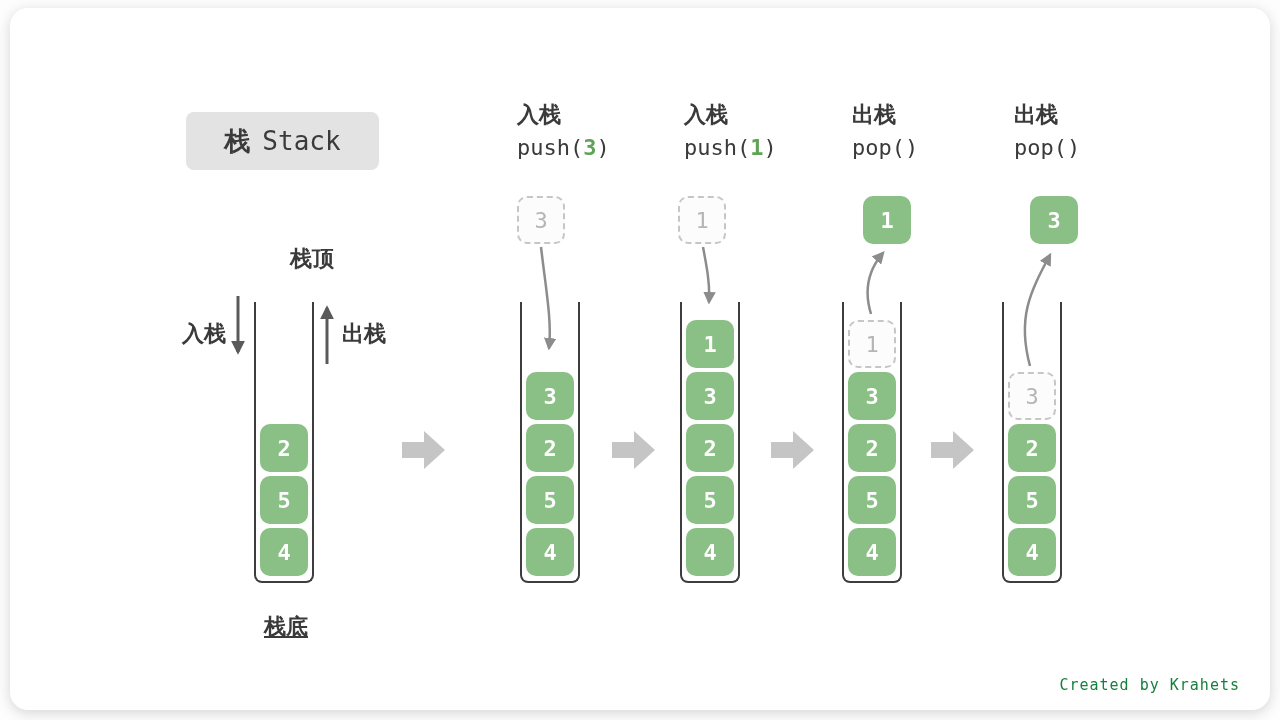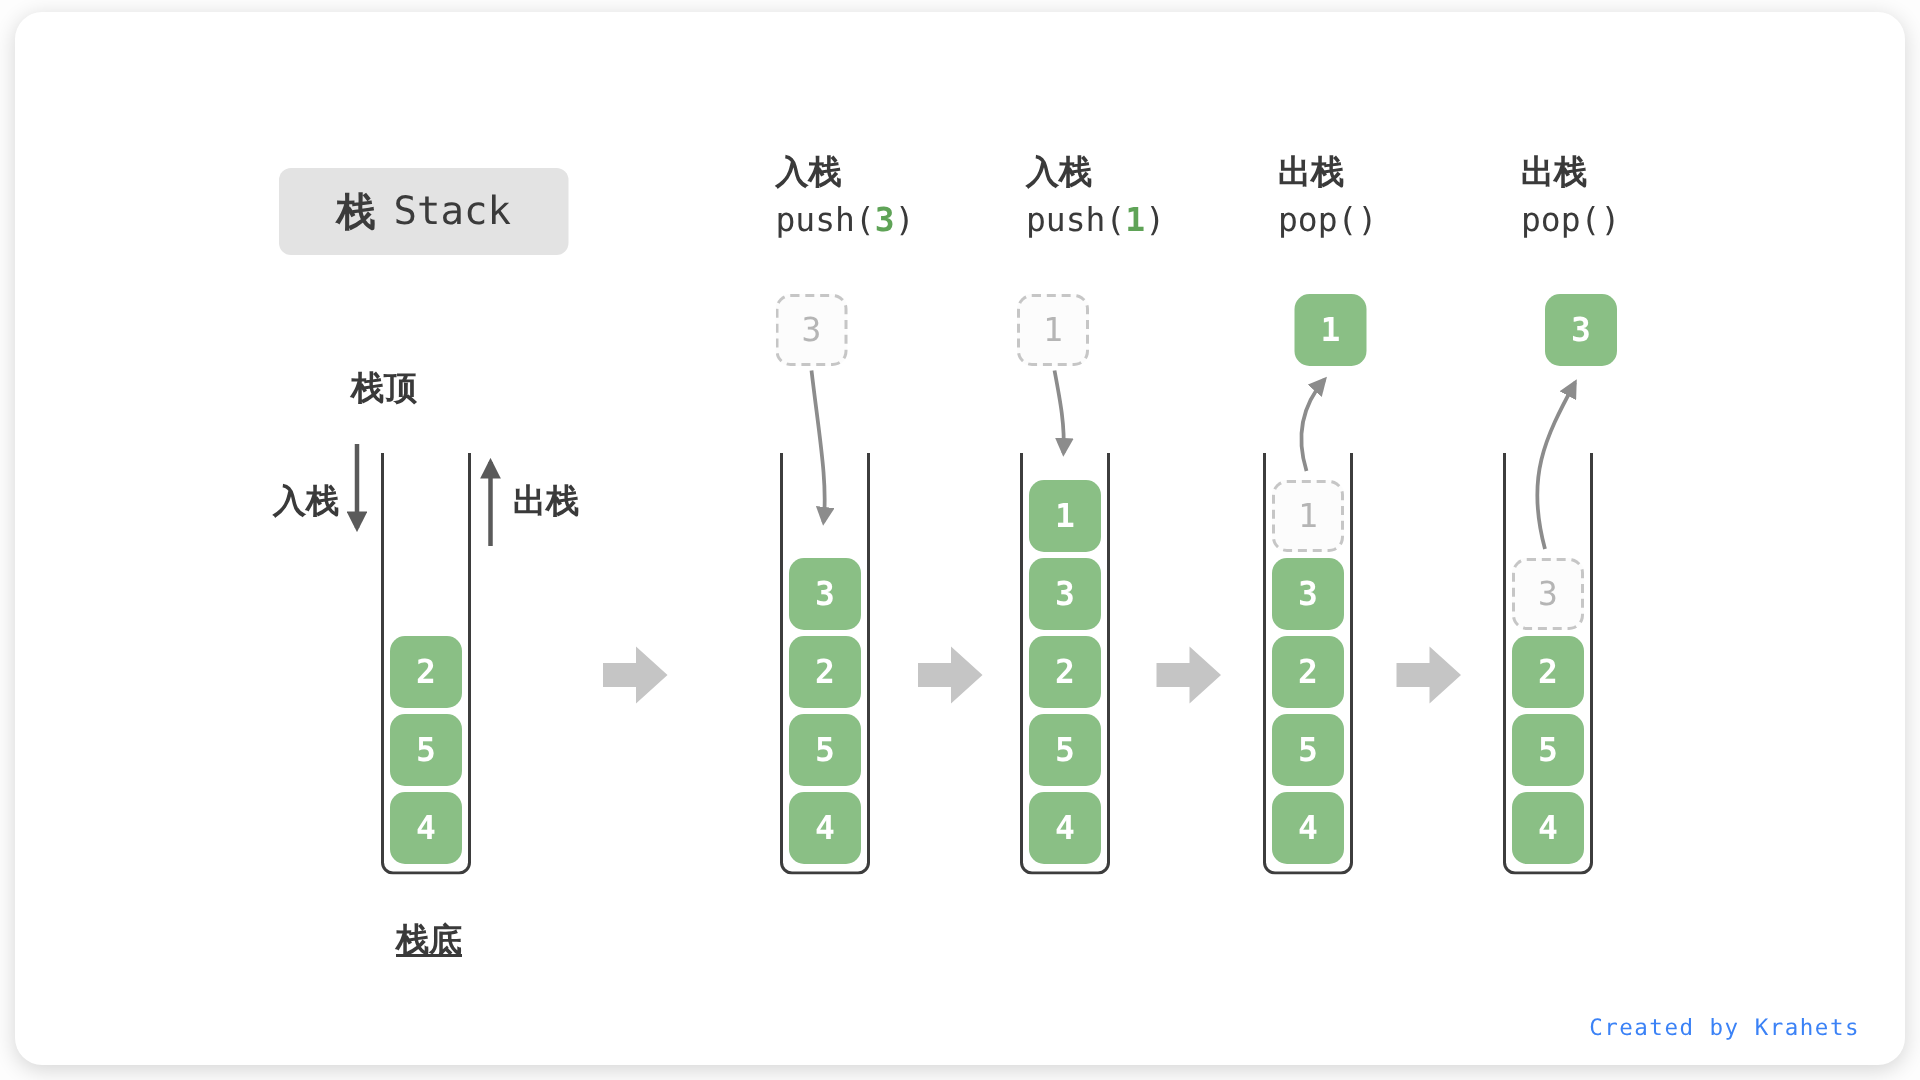--- a/index.html
+++ b/index.html
@@ -12,35 +12,35 @@
   .col-header{position:absolute;top:104px;line-height:1;}
   .col-header .op{font-size:22px;font-weight:700;}
   .col-header .code{margin-top:11px;font-family:"DejaVu Sans Mono",monospace;font-size:22px;color:#3a3a3a;}
   .code .arg{color:#5FA357;font-weight:700;}
   .container{position:absolute;top:302px;width:60px;height:281px;border:2px solid #3d3d3d;border-top:none;border-radius:0 0 8px 8px;box-sizing:border-box;background:transparent;}
   .cell{position:absolute;width:48px;height:48px;border-radius:10px;background:#8ABF85;color:#ffffff;font-family:"DejaVu Sans Mono",monospace;font-weight:700;font-size:22px;display:flex;align-items:center;justify-content:center;}
   .cell.dashed{background:#fcfcfc;border:2px dashed #c6c6c6;color:#b5b5b5;box-sizing:border-box;font-weight:400;}
   .float-box{position:absolute;top:196px;width:48px;height:48px;border-radius:10px;display:flex;align-items:center;justify-content:center;font-family:"DejaVu Sans Mono",monospace;font-size:22px;}
   .float-box.dashed{background:#fcfcfc;border:2px dashed #c6c6c6;color:#b5b5b5;box-sizing:border-box;}
   .float-box.solid{background:#8ABF85;color:#ffffff;font-weight:700;}
-  .watermark{position:absolute;left:1000px;top:676px;width:240px;text-align:right;font-family:"DejaVu Sans Mono",monospace;font-size:15px;color:#3b82f6;letter-spacing:1px;}
+  .watermark{position:absolute;left:1000px;top:676px;width:240px;text-align:right;font-family:"DejaVu Sans Mono",monospace;font-size:15px;color:#15803d;letter-spacing:1px;}
   svg.overlay{position:absolute;left:0;top:0;pointer-events:none;}
 </style>
 </head>
 <body>
 
 <div class="stage">
   <div class="card"></div>
 
   <div class="title-box">
     <span class="title-zh">栈</span>
     <span class="title-en">Stack</span>
   </div>
 
-  <div class="abs cn-label" style="left:234px;top:244px;width:100px;text-align:left;">栈顶</div>
+  <div class="abs cn-label" style="left:234px;top:244px;width:100px;text-align:right;">栈顶</div>
   <div class="abs cn-label" style="left:236px;top:612px;width:100px;text-align:center;text-decoration:underline;">栈底</div>
   <div class="abs cn-label" style="left:148px;top:319px;width:78px;text-align:right;">入栈</div>
   <div class="abs cn-label" style="left:342px;top:319px;width:78px;text-align:left;">出栈</div>
 
   <div class="col-header" style="left:517px;">
     <div class="op">入栈</div>
     <div class="code"><span>push(</span><span class="arg">3</span><span>)</span></div>
   </div>
   <div class="col-header" style="left:684px;">
     <div class="op">入栈</div>

